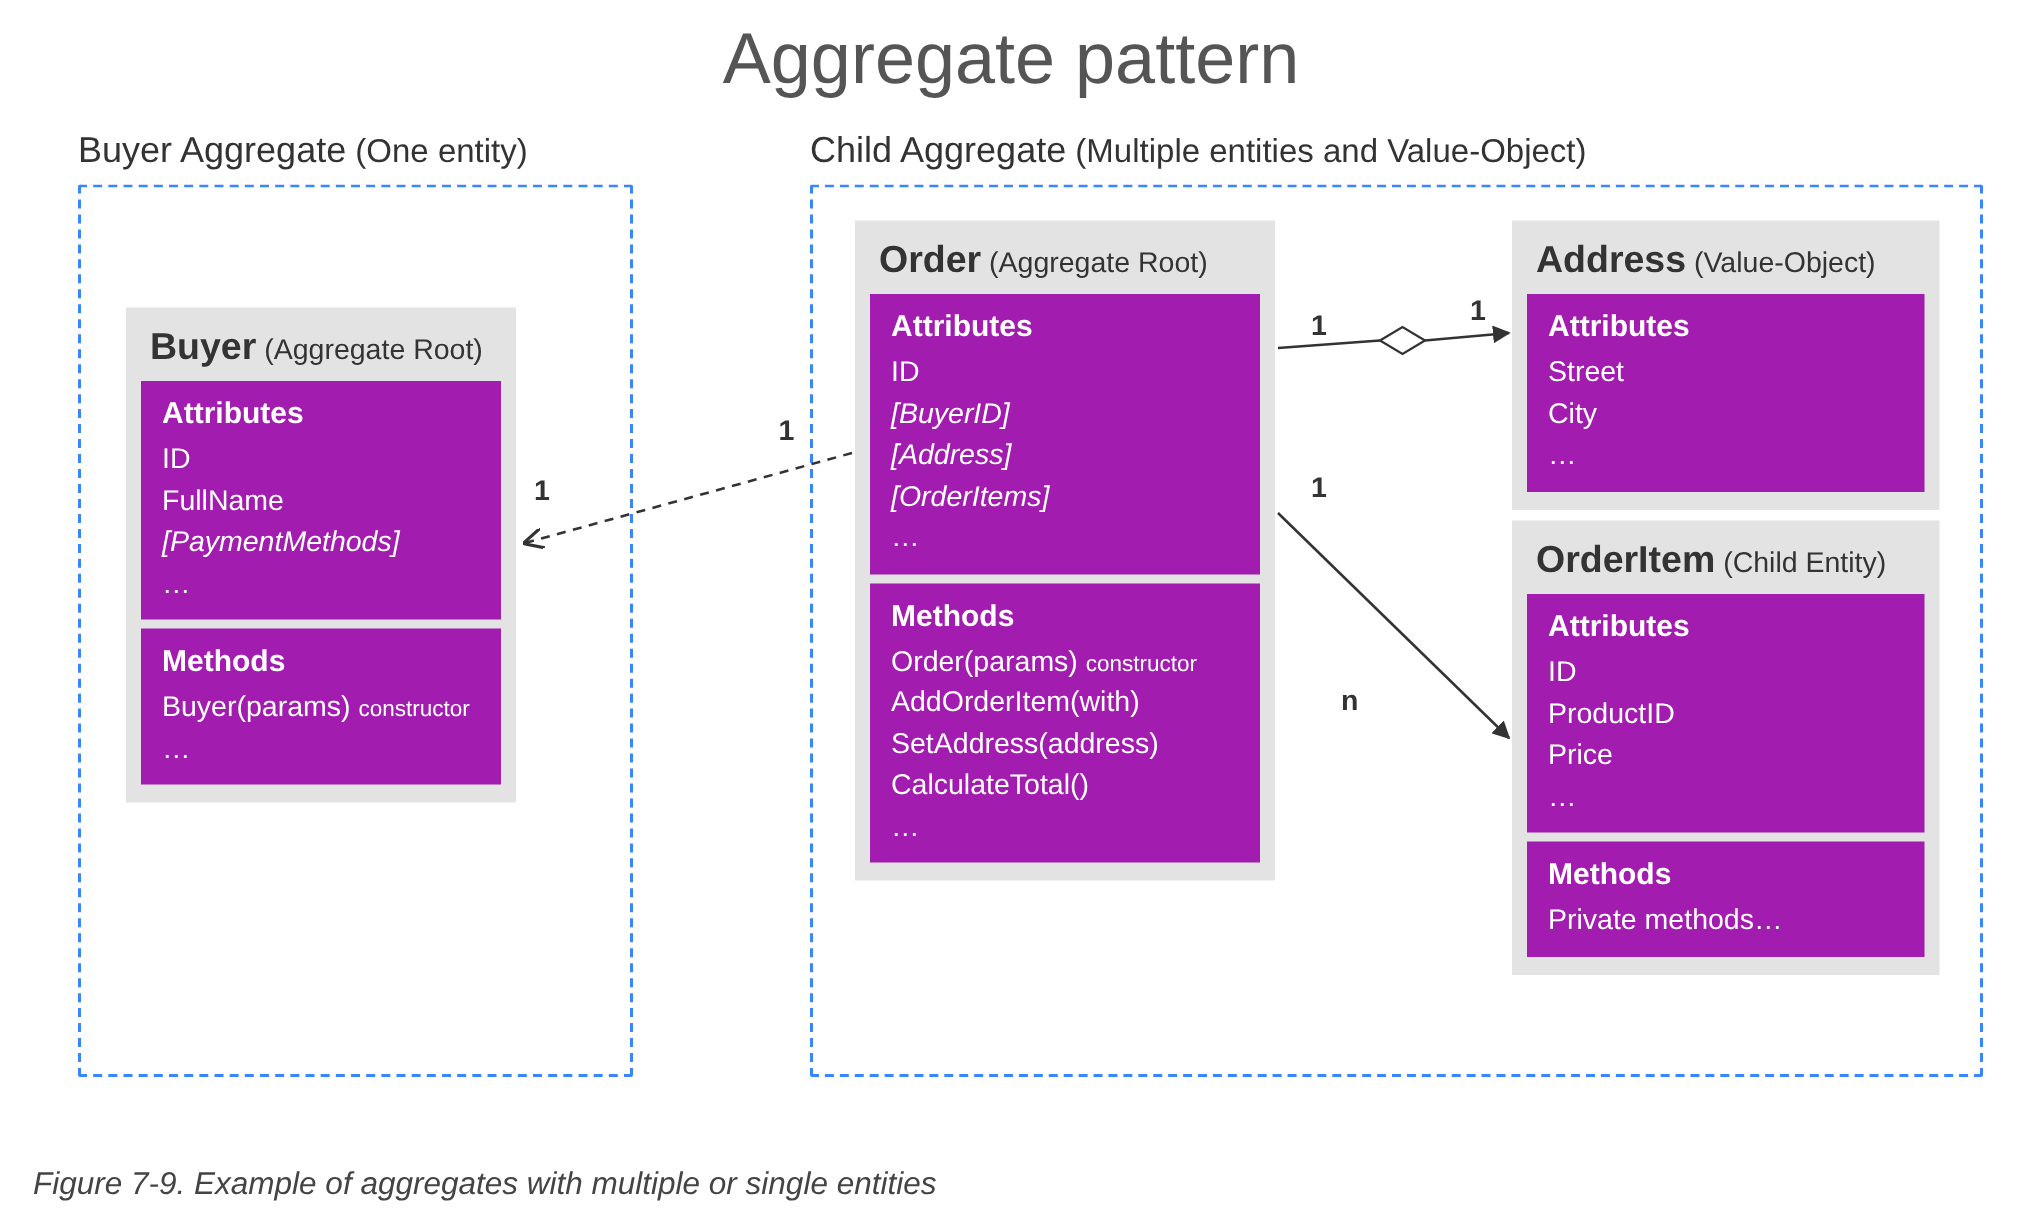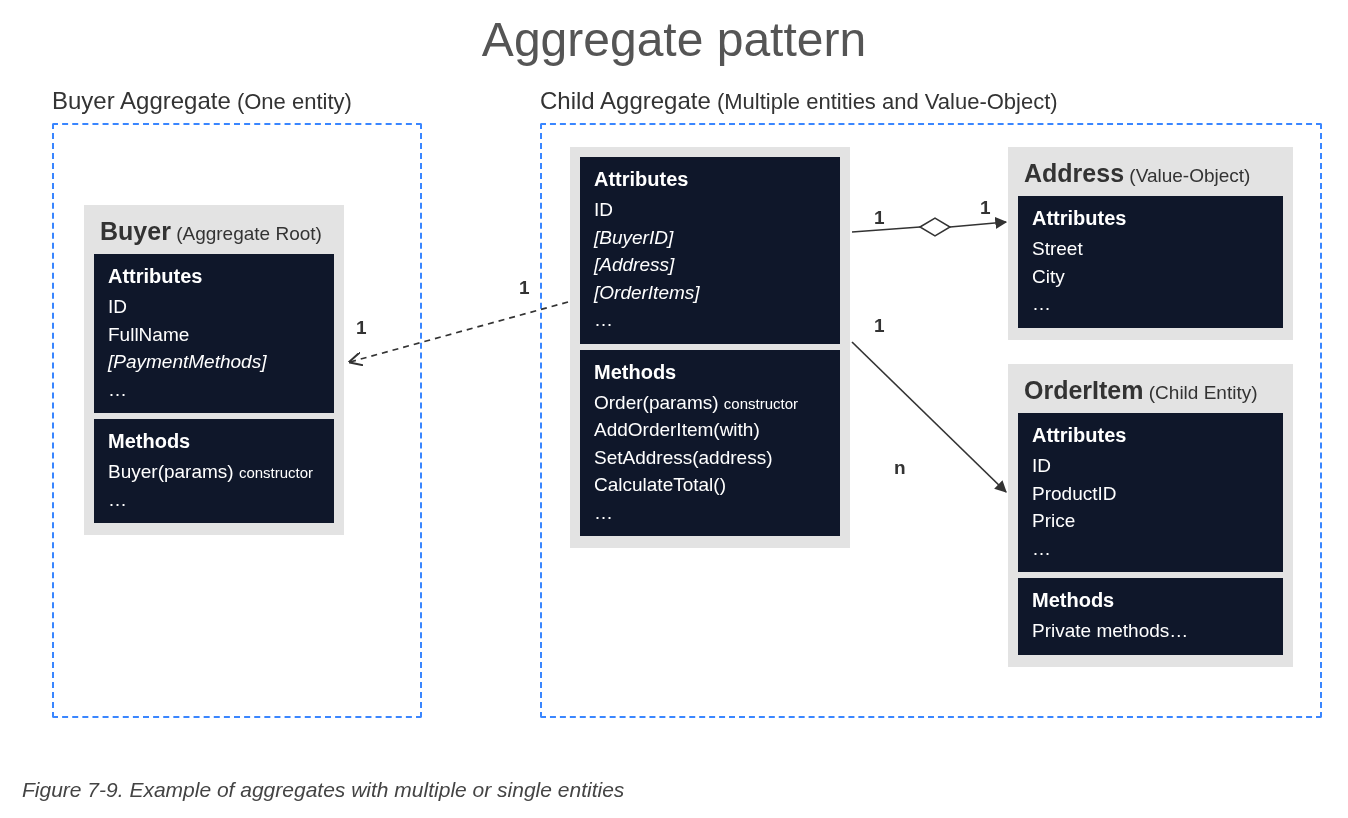--- a/index.html
+++ b/index.html
@@ -38,21 +38,21 @@
     }
     .entity-box {
       position: absolute;
       background: #e3e3e3;
       padding: 10px 10px 12px 10px;
     }
     .entity-title { font-size: 22px; padding: 2px 6px 8px 6px; color: #333; }
     .entity-title b { font-weight: 700; font-size: 25px; }
     .entity-title .sub { font-weight: 300; font-size: 19px; }
     .section {
-      background: #0f172a;
+      background: #a21caf;
       color: #fff;
       padding: 8px 14px 10px 14px;
       margin-top: 6px;
       font-size: 19px;
       font-weight: 300;
       line-height: 1.45;
     }
     .section.first { margin-top: 0; }
     .section .hdr { font-weight: 700; font-size: 20px; margin-bottom: 2px; }
     .section .row { white-space: nowrap; }
@@ -109,20 +109,23 @@
       <div class="row">…</div>
     </div>
     <div class="section">
       <div class="hdr">Methods</div>
       <div class="row"><span>Buyer(params) </span><span class="small">constructor</span></div>
       <div class="row">…</div>
     </div>
   </div>
 
   <div class="entity-box" style="left:570px; top:60px; width:280px;">
+    <div class="entity-title">
+      <b>Order</b><span class="sub"> (Aggregate Root)</span>
+    </div>
     <div class="section first">
       <div class="hdr">Attributes</div>
       <div class="row">ID</div>
       <div class="row it">[BuyerID]</div>
       <div class="row it">[Address]</div>
       <div class="row it">[OrderItems]</div>
       <div class="row">…</div>
     </div>
     <div class="section">
       <div class="hdr">Methods</div>
@@ -139,21 +142,21 @@
       <b>Address</b><span class="sub"> (Value-Object)</span>
     </div>
     <div class="section first">
       <div class="hdr">Attributes</div>
       <div class="row">Street</div>
       <div class="row">City</div>
       <div class="row">…</div>
     </div>
   </div>
 
-  <div class="entity-box" style="left:1008px; top:277px; width:285px;">
+  <div class="entity-box" style="left:1008px; top:260px; width:285px;">
     <div class="entity-title">
       <b>OrderItem</b><span class="sub"> (Child Entity)</span>
     </div>
     <div class="section first">
       <div class="hdr">Attributes</div>
       <div class="row">ID</div>
       <div class="row">ProductID</div>
       <div class="row">Price</div>
       <div class="row">…</div>
     </div>

